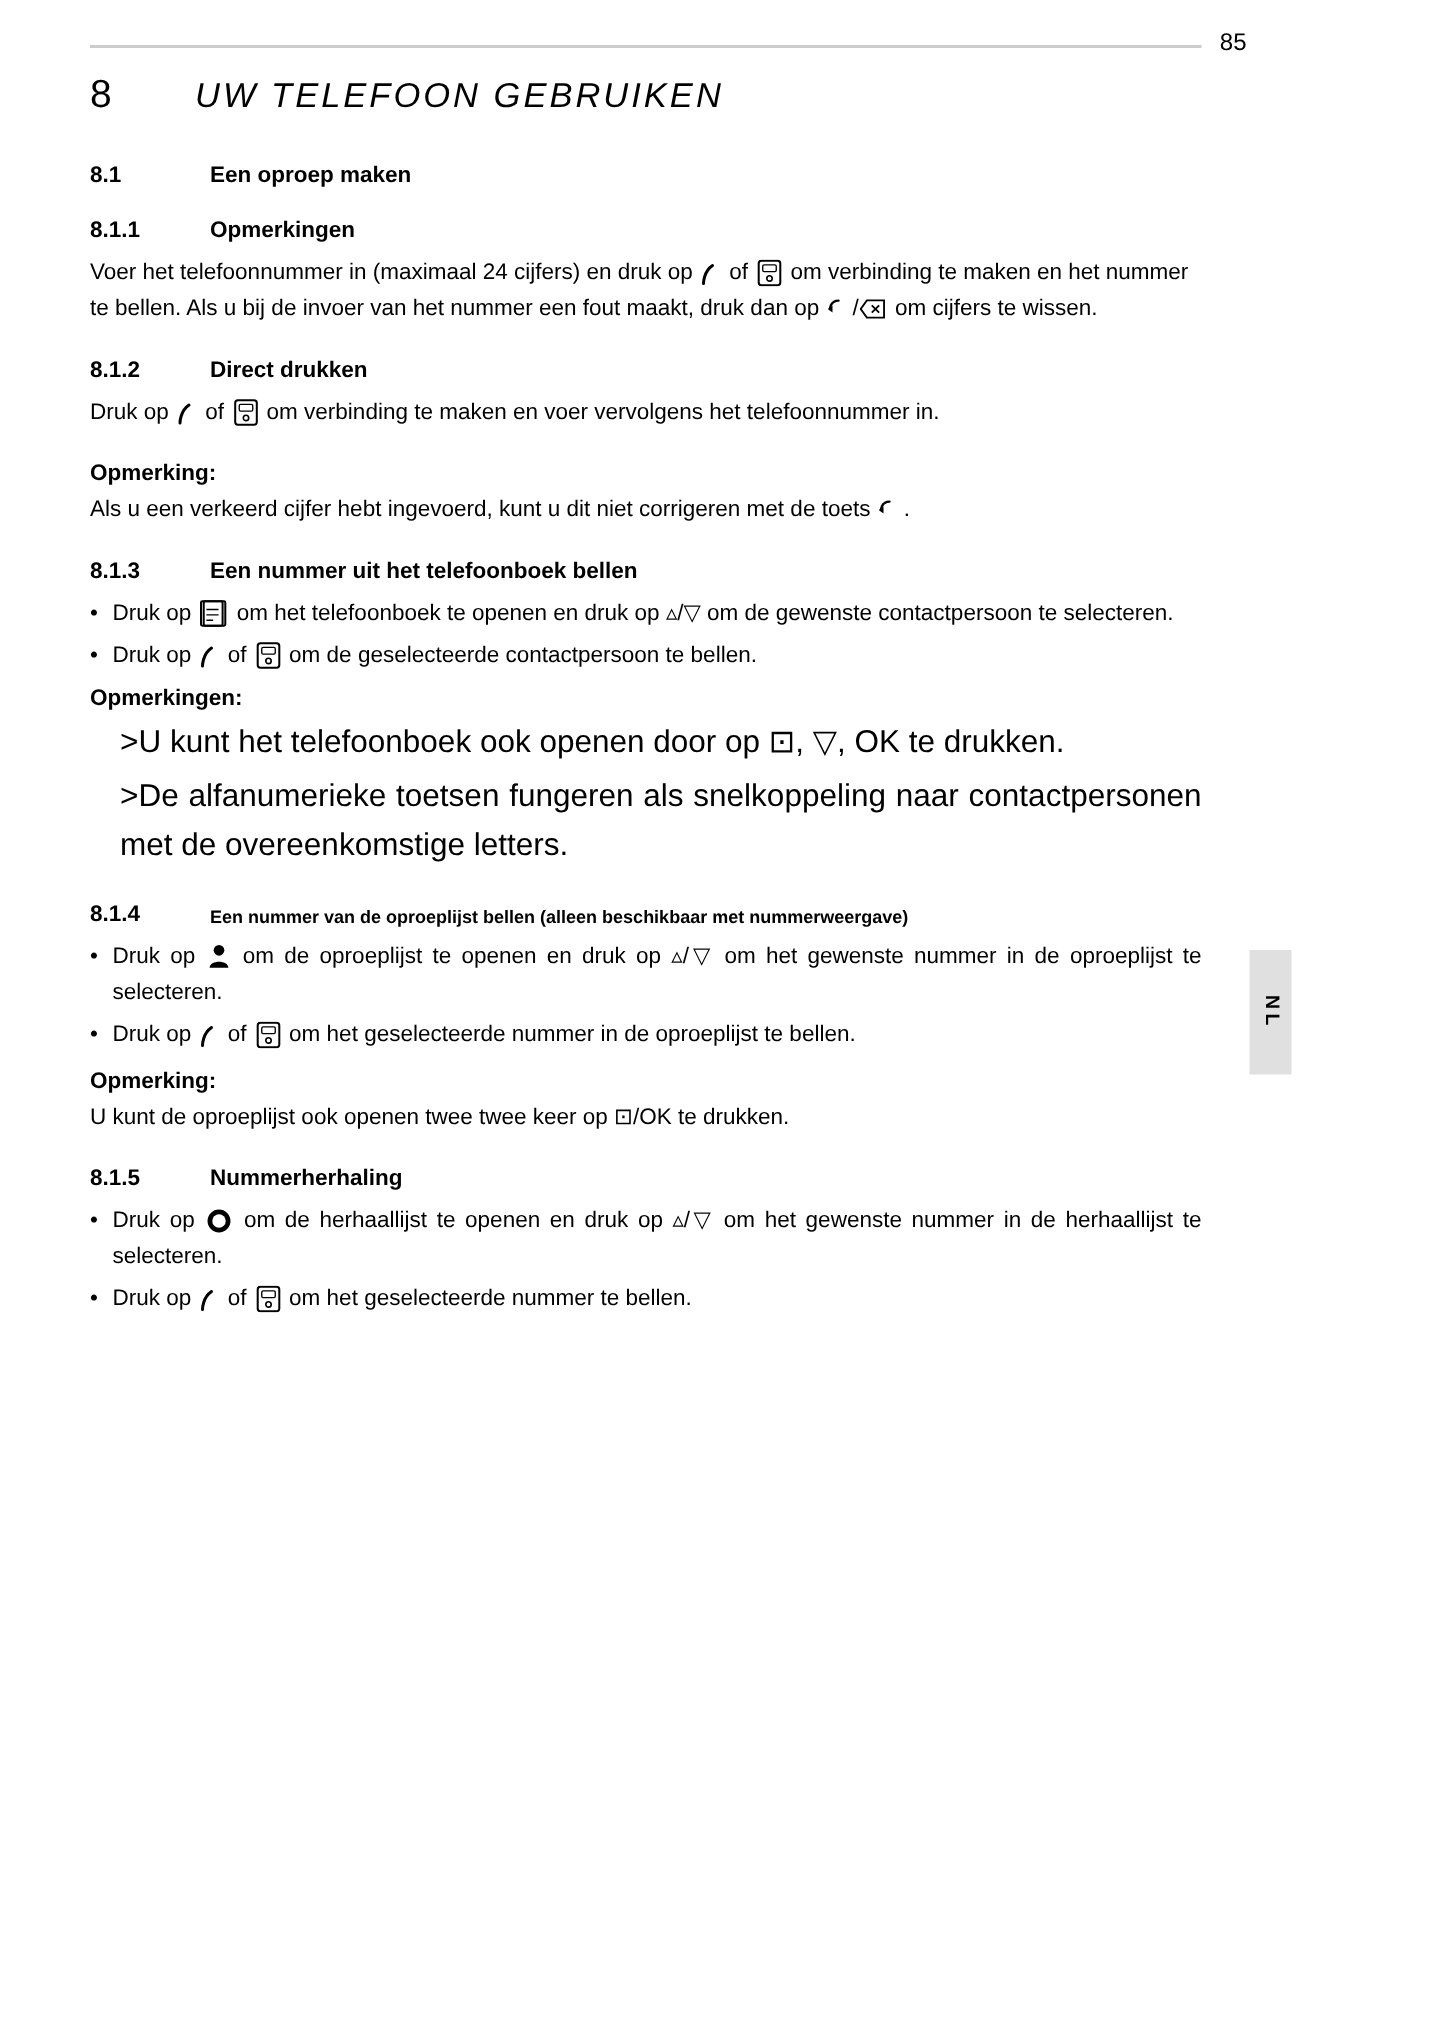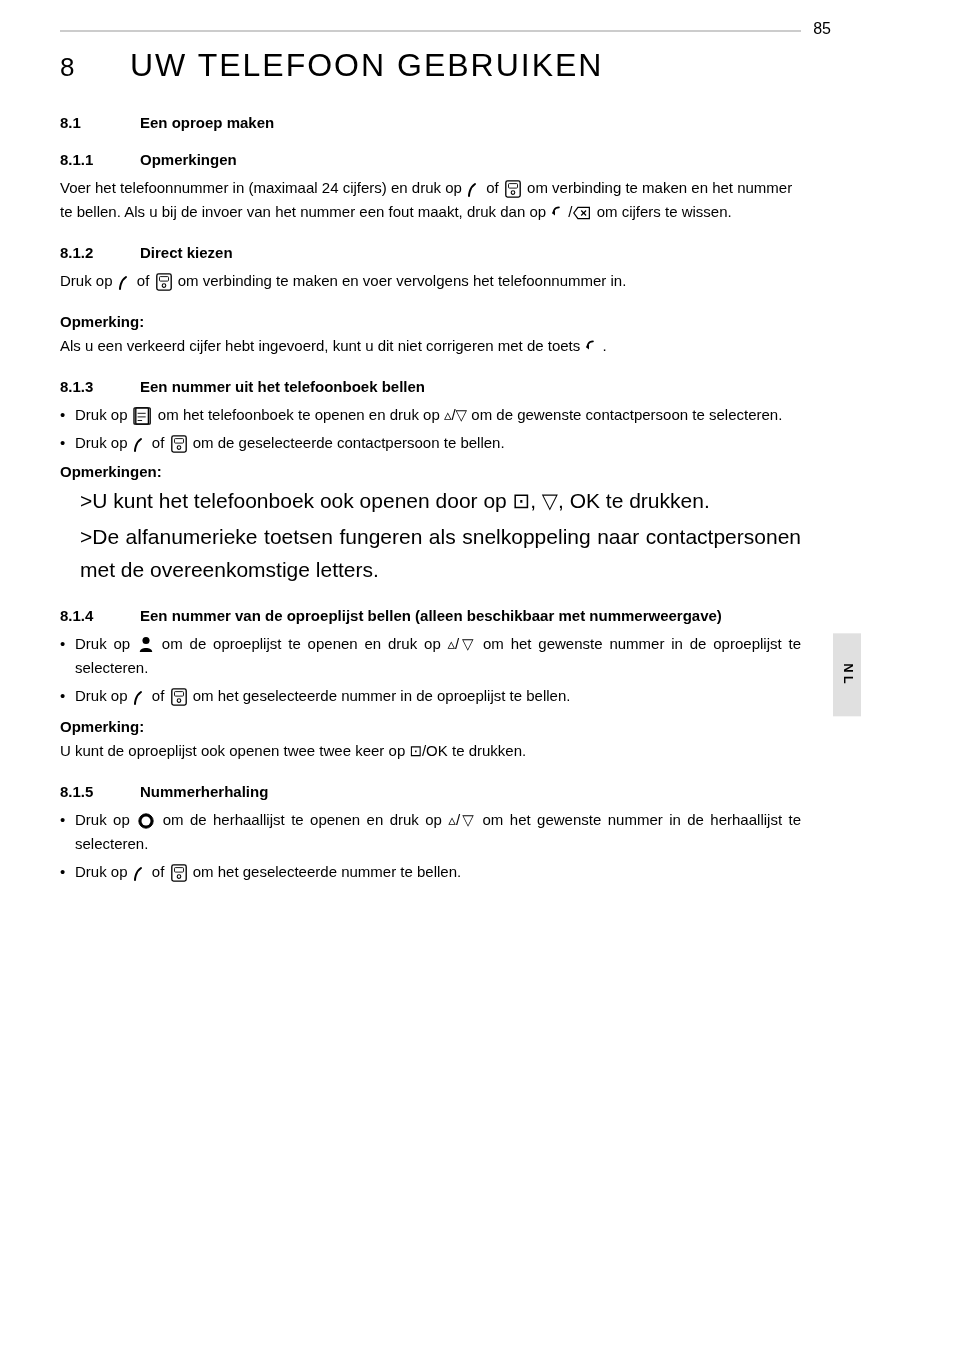--- a/index.html
+++ b/index.html
@@ -60,24 +60,25 @@
     }
 
     .chapter-number {
       font-size: 26px;
       font-weight: normal;
       margin-right: 40px;
       min-width: 30px;
     }
 
     .chapter-title {
-      font-size: 32px;
+      font-size: 23px;
       font-weight: normal;
       letter-spacing: 2px;
       text-transform: uppercase;
+      font-style: italic;
     }
 
     .section {
       margin-bottom: 20px;
     }
 
     .section-header {
       display: flex;
       align-items: flex-start;
       margin-bottom: 8px;
@@ -206,21 +207,21 @@
         <line x1="10" y1="6" x2="16" y2="12" stroke="#000" stroke-width="1.5"></line>
         <line x1="16" y1="6" x2="10" y2="12" stroke="#000" stroke-width="1.5"></line>
       </svg>
       om cijfers te wissen.
     </div>
   </div>
 
   <div class="section">
     <div class="section-header">
       <span class="section-number">8.1.2</span>
-      <span class="section-title">Direct kiezen</span>
+      <span class="section-title">Direct drukken</span>
     </div>
     <div class="section-content" style="text-align:justify;">
       Druk op
       <svg width="14" height="18" viewBox="0 0 14 18" style="vertical-align:middle;display:inline-block;margin:0 1px;">
         <path d="M2 16 C2 16 2 8 8 4" stroke="#000" stroke-width="2" fill="none" stroke-linecap="round"></path>
       </svg>
       of
       <svg width="18" height="18" viewBox="0 0 20 20" style="vertical-align:middle;display:inline-block;margin:0 1px;">
         <rect x="2" y="1" width="16" height="18" rx="2" fill="none" stroke="#000" stroke-width="1.5"></rect>
         <rect x="5" y="4" width="10" height="5" rx="1" fill="none" stroke="#000" stroke-width="1"></rect>
@@ -275,21 +276,21 @@
     <div class="note-header" style="margin-top:8px;">Opmerkingen:</div>
     <div class="indented-notes">
       <p>&gt;U kunt het telefoonboek ook openen door op ⊡, ▽, OK te drukken.</p>
       <p style="text-align:justify;">&gt;De alfanumerieke toetsen fungeren als snelkoppeling naar contactpersonen met de overeenkomstige letters.</p>
     </div>
   </div>
 
   <div class="section">
     <div class="two-col-header">
       <span class="section-number">8.1.4</span>
-      <span class="section-8-1-4-title" style="font-weight:bold;font-size:15px;text-align:justify;">Een nummer van de oproeplijst bellen (alleen beschikbaar met nummerweergave)</span>
+      <span class="section-8-1-4-title" style="font-weight:bold;font-size:12px;text-align:justify;">Een nummer van de oproeplijst bellen (alleen beschikbaar met nummerweergave)</span>
     </div>
     <ul class="bullet-list">
       <li style="text-align:justify;">
         Druk op
         
         <svg width="16" height="18" viewBox="0 0 18 20" style="vertical-align:middle;display:inline-block;margin:0 1px;">
           <circle cx="9" cy="5" r="4" fill="#000"></circle>
           <path d="M2 18 C2 12 16 12 16 18" fill="#000"></path>
         </svg>
         om de oproeplijst te openen en druk op ▵/▽ om het gewenste nummer in de oproeplijst te selecteren.

